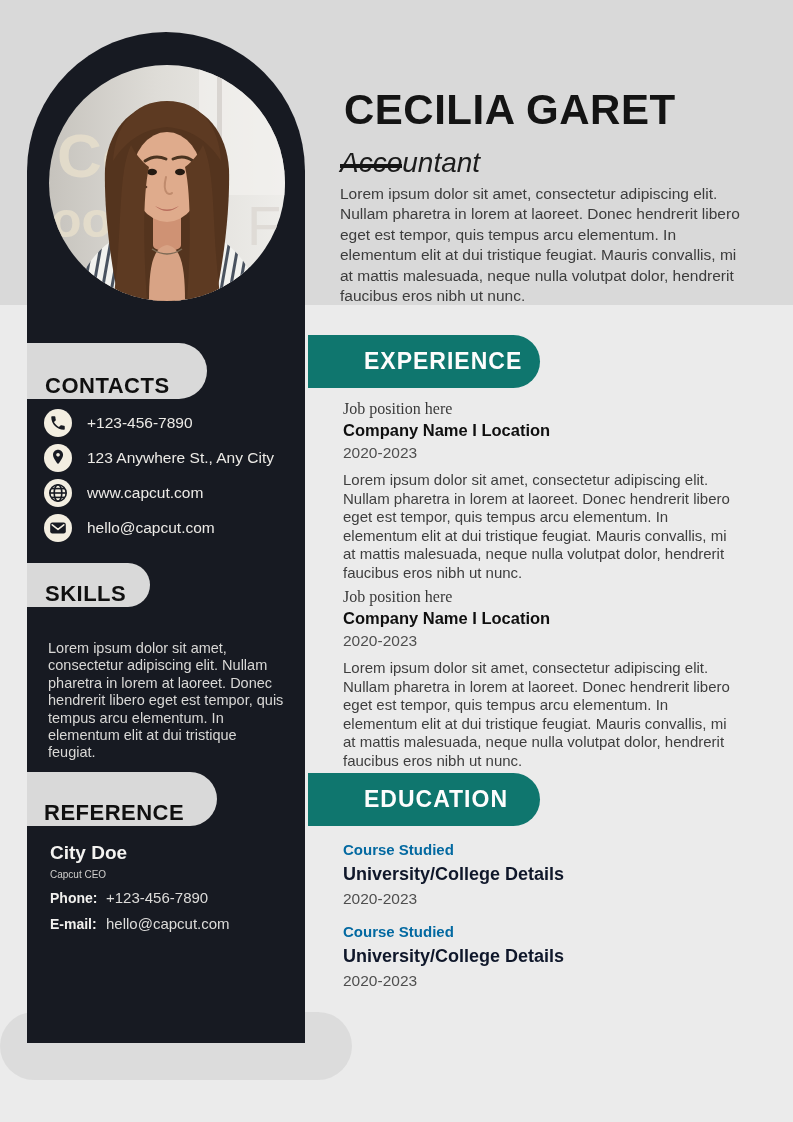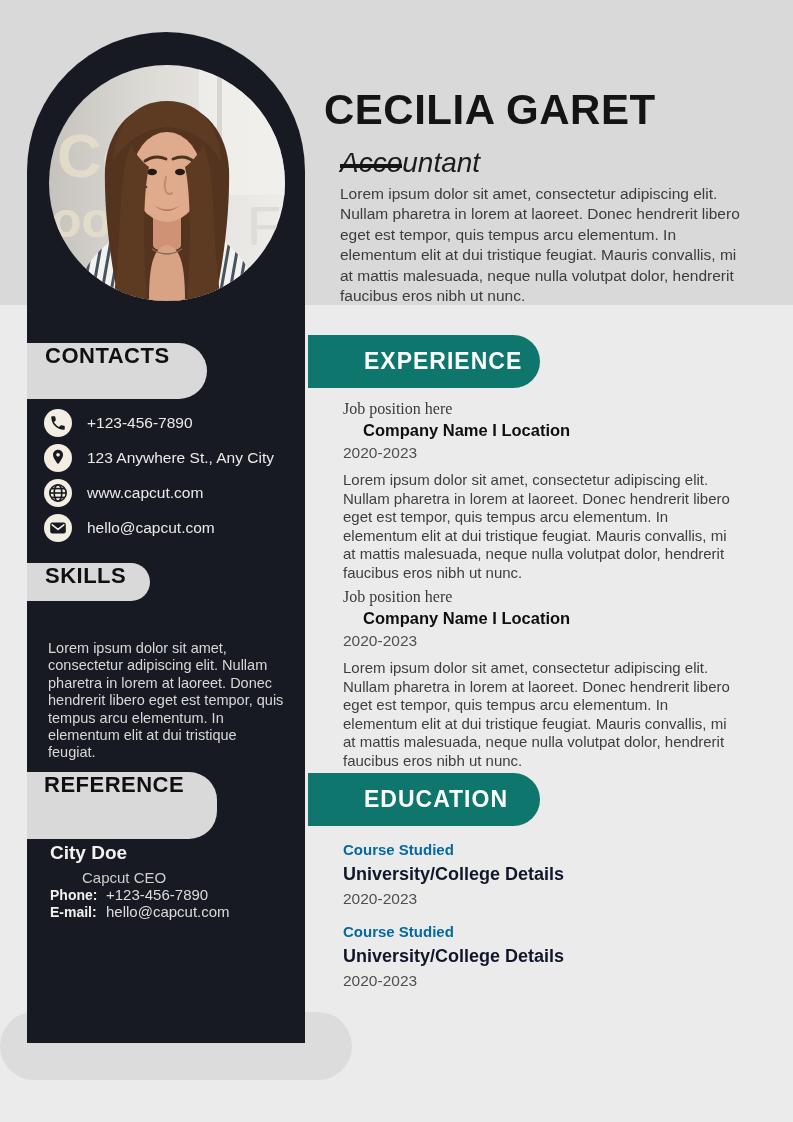--- a/index.html
+++ b/index.html
@@ -6,59 +6,59 @@
   .page{position:relative;width:793px;height:1122px;background:#ebebeb;overflow:hidden;
         font-family:"Liberation Sans",sans-serif;}
   .top-band{position:absolute;left:0;top:0;width:793px;height:305px;background:#d9d9d9;}
   .bottom-pill{position:absolute;left:0;top:1012px;width:352px;height:68px;background:#dcdcdc;border-radius:36px;}
 
   
   .sidebar{position:absolute;left:27px;top:32px;width:278px;height:1011px;background:#171a22;
            border-radius:139px 139px 0 0;}
   .photo{position:absolute;left:22px;top:33px;width:236px;height:236px;border-radius:50%;overflow:hidden;}
   .side-pill{position:absolute;left:0;background:#d9d9d9;border-radius:0 28px 28px 0;display:flex;
-             align-items:flex-start;padding-left:18px;font-weight:800;color:#101010;font-size:22px;
+             align-items:flex-end;padding-left:18px;font-weight:800;color:#101010;font-size:22px;
              letter-spacing:.5px;box-sizing:border-box;}
   .pill-contacts{top:311px;width:180px;height:56px;}
-  .pill-skills{top:531px;width:123px;height:38px;}
-  .pill-reference{top:740px;width:190px;height:67px;padding-left:17px;}
+  .pill-skills{top:531px;width:123px;height:44px;}
+  .pill-reference{top:740px;width:190px;height:54px;padding-left:17px;}
 
   .contacts-list{position:absolute;left:17px;top:377px;display:flex;flex-direction:column;gap:7px;}
   .contact-row{display:flex;align-items:center;gap:15px;height:28px;}
   .cicon{width:28px;height:28px;flex:0 0 28px;}
   .contact-text{font-size:15.5px;color:#eceae6;white-space:nowrap;}
 
   .skills-text{position:absolute;left:21px;top:608px;width:240px;font-size:14.5px;line-height:1.2;
                color:#d9d8d6;}
 
   .ref{position:absolute;left:23px;top:810px;width:240px;}
   .ref-name{font-size:19px;font-weight:800;color:#f4f3f1;}
-  .ref-role{font-size:15px;color:#cfcecc;margin-top:5px;margin-left:32px;}
-  .ref-row{display:flex;align-items:baseline;}
+  .ref-role{font-size:10px;color:#cfcecc;margin-top:5px;}
+  .ref-row{display:flex;align-items:baseline;margin-top:9px;}
   .ref-label{font-size:14px;font-weight:800;color:#f1f0ee;width:56px;flex:0 0 56px;}
   .ref-value{font-size:15px;color:#dddcda;}
 
   
-  .name{position:absolute;left:324px;top:86px;font-size:42px;font-weight:800;color:#141414;
+  .name{position:absolute;left:344px;top:86px;font-size:42px;font-weight:800;color:#141414;
         letter-spacing:.5px;white-space:nowrap;}
   .job-title{position:absolute;left:340px;top:131px;font-size:28px;font-style:italic;color:#1c1c1c;margin-top:16px;}
   .title-underline{position:absolute;left:340px;top:164px;width:62px;height:4px;background:#141414;}
   .summary{position:absolute;left:340px;top:184px;width:404px;font-size:15.5px;line-height:1.32;
            color:#3c3c3c;}
 
   .black-pill{position:absolute;left:308px;width:232px;height:53px;background:#0f766e;
               border-radius:0 27px 27px 0;color:#fdfdfd;display:flex;align-items:center;
               padding-left:56px;font-weight:800;font-size:23px;letter-spacing:1px;box-sizing:border-box;}
   .pill-experience{top:335px;}
   .pill-education{top:773px;}
 
   .exp-entry{position:absolute;left:343px;width:395px;}
   .exp-1{top:400px;} .exp-2{top:588px;}
   .exp-position{font-size:16px;color:#3a3a3a;font-family:Liberation Serif, serif;}
-  .exp-company{font-size:16.5px;font-weight:800;color:#0f0f0f;margin-top:3px;margin-left:20px;}
+  .exp-company{font-size:16.5px;font-weight:800;color:#0f0f0f;margin-top:3px;}
   .exp-years{font-size:15.5px;color:#4f4f4f;margin-top:4px;}
   .exp-desc{font-size:15px;line-height:1.24;color:#3e3e3e;margin-top:9px;}
 
   .edu-entry{position:absolute;left:343px;width:395px;}
   .edu-1{top:841px;} .edu-2{top:923px;}
   .edu-course{font-size:15px;font-weight:800;color:#0369a1;}
   .edu-school{font-size:18px;font-weight:800;color:#0f172a;margin-top:6px;}
   .edu-years{font-size:15.5px;color:#4f4f4f;margin-top:5px;}
 </style>
 </head>

